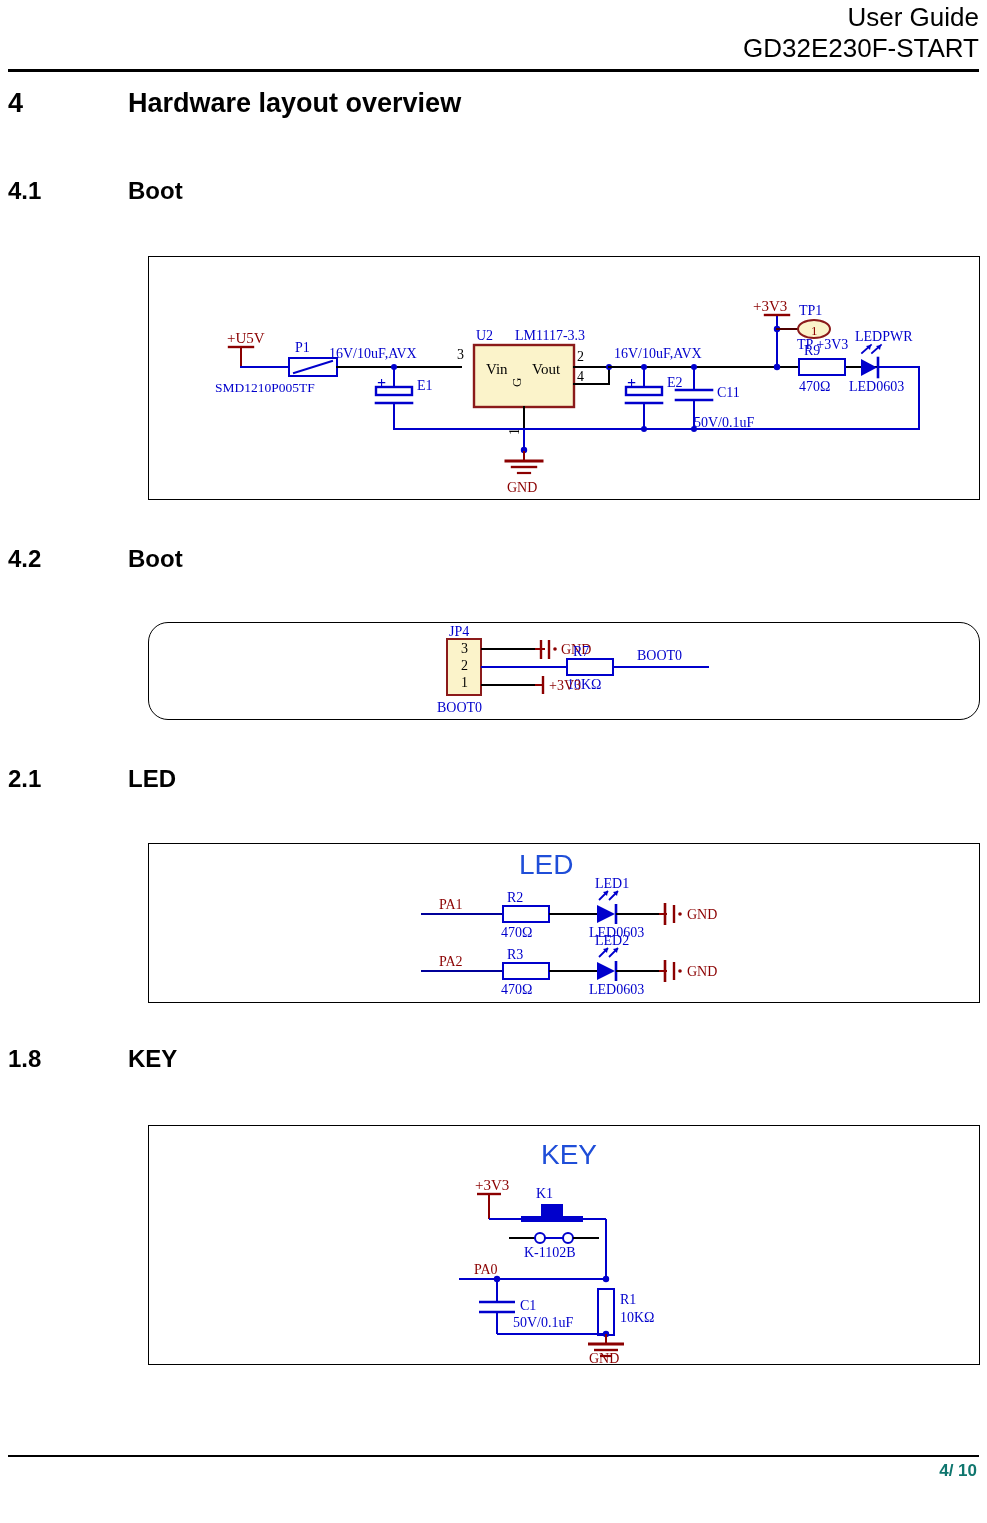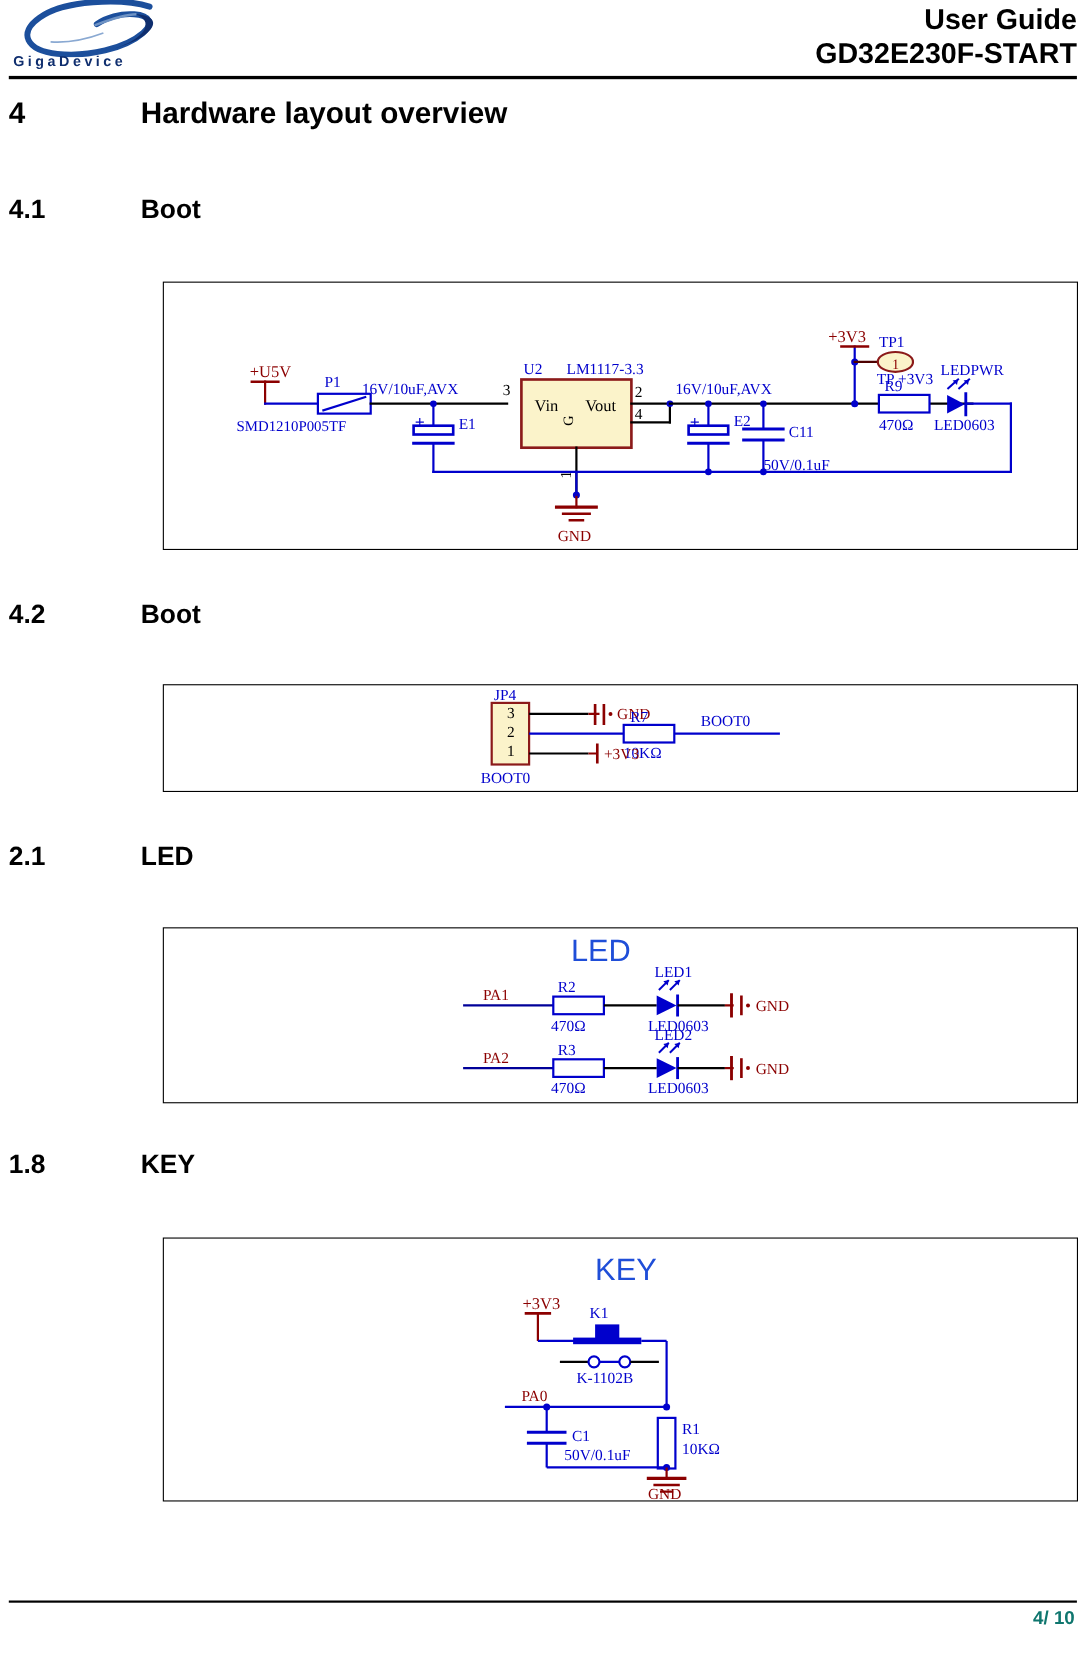--- a/index.html
+++ b/index.html
@@ -39,21 +39,20 @@
     font-size: 13px;
     font-weight: bold;
     letter-spacing: 3.2px;
     color: #0f2e6e;
     white-space: nowrap;
   }
   #header-titles {
     position: absolute;
     right: 8px; top: 2px;
     text-align: right;
-    font-weight: bold;
   }
   .hdr-line {
     font-family: "Liberation Sans", sans-serif;
     font-size: 26px;
     color: #000;
     line-height: 31px;
     white-space: nowrap;
   }
   #header-rule {
     position: absolute;
@@ -107,29 +106,20 @@
     color: #0f766e;
   }
 
   
 </style>
 </head>
 <body>
 
 <div id="header">
 
-  <div id="logo-block">
-    <svg id="logo-mark" viewBox="0 0 165 52">
-      <path d="M118 6 C 92 -2, 40 0, 18 16 C -2 30, 6 46, 34 49 C 62 52, 96 44, 112 30 C 122 21, 118 14, 104 13 C 92 12, 78 16, 70 22" fill="none" stroke="#1c4f9c" stroke-width="5.4" stroke-linecap="round"></path>
-      <path d="M104 13 C 122 13, 128 22, 112 33 C 104 38, 94 42, 86 44 C 100 40, 112 32, 114 25 C 116 18, 110 14, 104 13 Z" fill="#0f2e6e"></path>
-      <path d="M68 23 C 84 17, 98 13, 106 13" fill="none" stroke="#6f93c4" stroke-width="2.2"></path>
-      <path d="M76 30 C 60 36, 42 39, 28 38" fill="none" stroke="#8aa9d2" stroke-width="1.6"></path>
-    </svg>
-    <div id="logo-wordmark">GigaDevice</div>
-  </div>
 
   <div id="header-titles">
     <div class="hdr-line">User Guide</div>
     <div class="hdr-line">GD32E230F-START</div>
   </div>
 
   <div id="header-rule"></div>
 </div>
 
 <div class="h1" style="top:88px;">
@@ -253,21 +243,21 @@
       <line x1="729" y1="110" x2="770" y2="110" stroke="#0000cc" stroke-width="2"></line>
       <line x1="770" y1="110" x2="770" y2="172" stroke="#0000cc" stroke-width="2"></line>
       <line x1="245" y1="172" x2="770" y2="172" stroke="#0000cc" stroke-width="2"></line>
       <circle cx="495" cy="172" r="3" fill="#0000cc"></circle>
       <circle cx="545" cy="172" r="3" fill="#0000cc"></circle>
       <line x1="375" y1="172" x2="375" y2="193" stroke="#0000cc" stroke-width="2"></line>
     </g>
   </svg>
 </div>
 
-<div class="sch-frame" style="left:148px; top:622px; width:832px; height:98px;">
+<div class="sch-frame" style="left:148px; top:622px; width:832px; height:98px;border-radius:20px;">
   <svg class="sch-svg" width="829" height="95" viewBox="0 0 829 95">
     <g font-family="Liberation Serif, serif">
 
       <rect x="298" y="16" width="34" height="56" fill="#fbf3ca" stroke="#8b1a1a" stroke-width="2"></rect>
       <text x="300" y="13" font-size="14" fill="#0000cc">JP4</text>
       <text x="288" y="89" font-size="14" fill="#0000cc">BOOT0</text>
 
       <text x="312" y="30" font-size="14" fill="#000">3</text>
       <text x="312" y="47" font-size="14" fill="#000">2</text>
       <text x="312" y="64" font-size="14" fill="#000">1</text>

